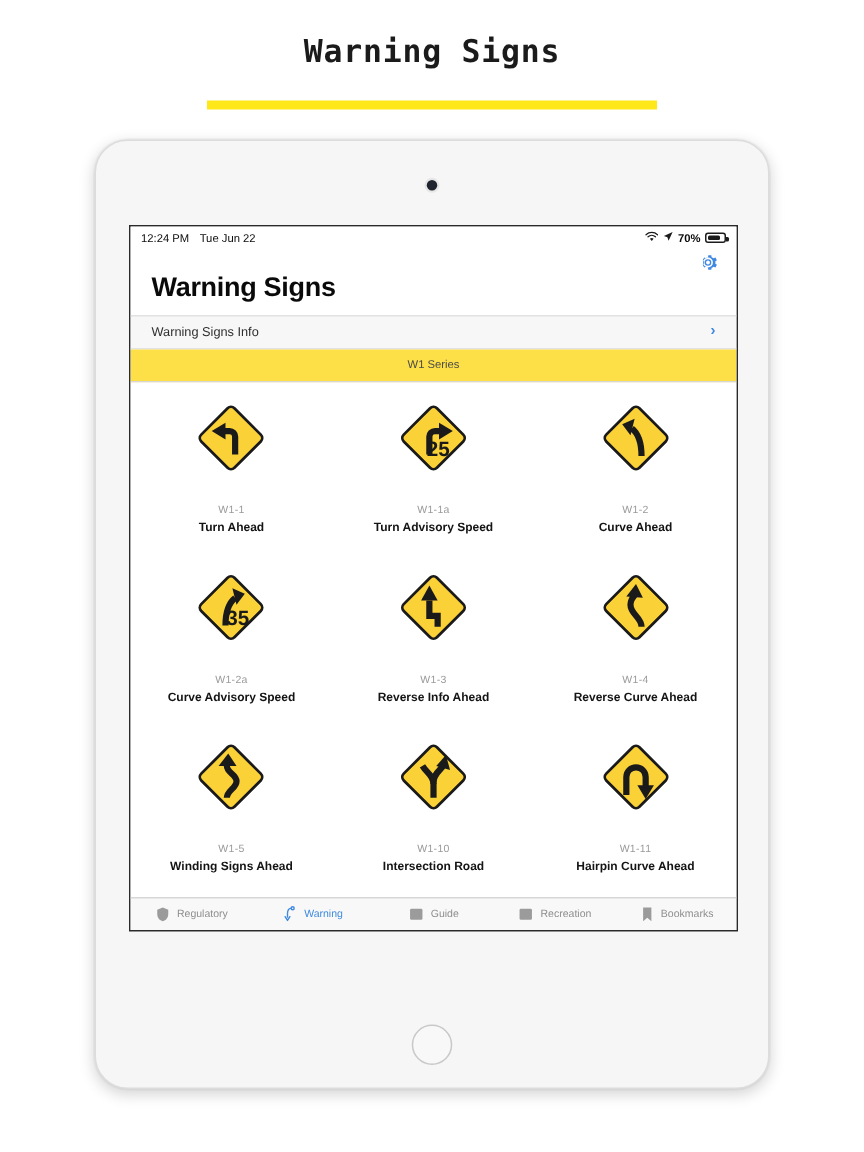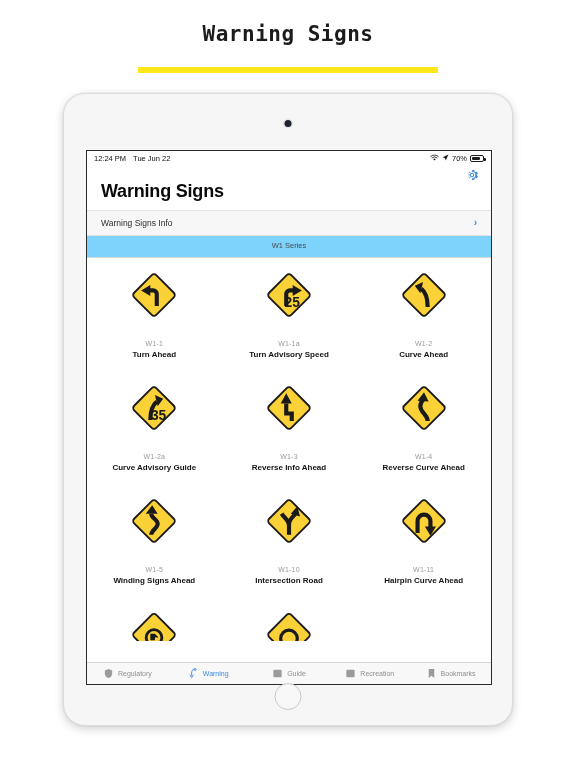--- a/index.html
+++ b/index.html
@@ -48,37 +48,37 @@
     transform: translateX(-50%);
     width: 27px; height: 27px; border-radius: 50%;
     border: 1.6px solid #c9c9c9;
     background: #f8f8f8;
   }
 
   
   .screen {
     position: absolute;
     left: 22px; top: 56px;
-    width: 406px; height: 535px;
+    width: 406px; height: 471px;
     background: #ffffff;
     border: 1px solid #2a2a2a;
     overflow: hidden;
     display: flex; flex-direction: column;
   }
 
   
   .statusbar {
     height: 15px; flex: 0 0 15px;
     display: flex; align-items: center;
     padding: 0 7px;
     font-size: 7.5px; color: #0c0c0c;
     background: #fff;
   }
   .sb-left { display: flex; gap: 7px; align-items: center; }
-  .sb-right { margin-left: auto; display: flex; gap: 3px; align-items: center; }
+  .sb-right { margin-left: auto; display: flex; gap: 3px; align-items: center; font-weight: bold; }
   .battery-shell {
     width: 14px; height: 7px;
     border: 1px solid #1c1c1c; border-radius: 2px;
     position: relative; display: inline-block;
   }
   .battery-shell::after {
     content: ""; position: absolute; right: -2.5px; top: 2px;
     width: 1.5px; height: 3px; background: #1c1c1c; border-radius: 0 1px 1px 0;
   }
   .battery-fill {
@@ -115,21 +115,21 @@
   }
   .chevron-right {
     margin-left: auto;
     color: #3f8ae0;
     font-size: 10px; font-weight: 600;
     line-height: 1;
   }
 
   
   .section-header {
-    background: #7dd3fc;
+    background: #fde047;
     border-bottom: .5px solid #d6d6d6;
     padding: 5px 0 6px 0;
     text-align: center;
   }
   .sh-series { font-size: 7.5px; color: #4a4a4a; line-height: 1.35; }
   .sh-name   { font-size: 8.5px; font-weight: 700; color: #1a1a1a; line-height: 1.35; }
 
   
   .grid-scroll {
     flex: 1 1 auto;
@@ -267,21 +267,21 @@
           <div class="cell">
             <div class="sign-wrap">
               <svg width="46" height="46" viewBox="0 0 100 100">
                 <rect x="50" y="2" width="68" height="68" rx="7" transform="rotate(45 50 2)" fill="#fbd138" stroke="#1a1a1a" stroke-width="4"></rect>
                 <path d="M42 76 C42 56 46 44 56 36" fill="none" stroke="#1a1a1a" stroke-width="9"></path>
                 <path d="M52 22 70 30 58 46 z" fill="#1a1a1a"></path>
                 <text x="60" y="76" font-family="Liberation Sans, sans-serif" font-size="30" font-weight="700" fill="#1a1a1a" text-anchor="middle">35</text>
               </svg>
             </div>
             <div class="sign-code">W1-2a</div>
-            <div class="sign-label">Curve Advisory Guide</div>
+            <div class="sign-label">Curve Advisory Speed</div>
           </div>
           <div class="cell">
             <div class="sign-wrap">
               <svg width="46" height="46" viewBox="0 0 100 100">
                 <rect x="50" y="2" width="68" height="68" rx="7" transform="rotate(45 50 2)" fill="#fbd138" stroke="#1a1a1a" stroke-width="4"></rect>
                 <path d="M56 78 V62 H44 V40" fill="none" stroke="#1a1a1a" stroke-width="9" stroke-linejoin="miter"></path>
                 <path d="M44 18 32 40 56 40 z" fill="#1a1a1a"></path>
               </svg>
             </div>
             <div class="sign-code">W1-3</div>

